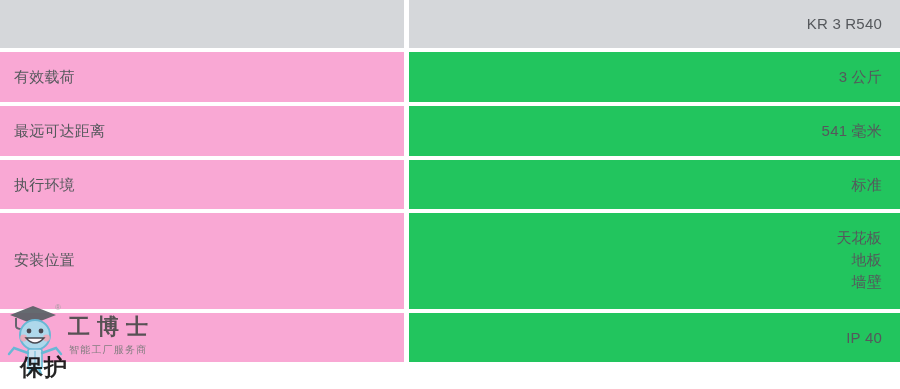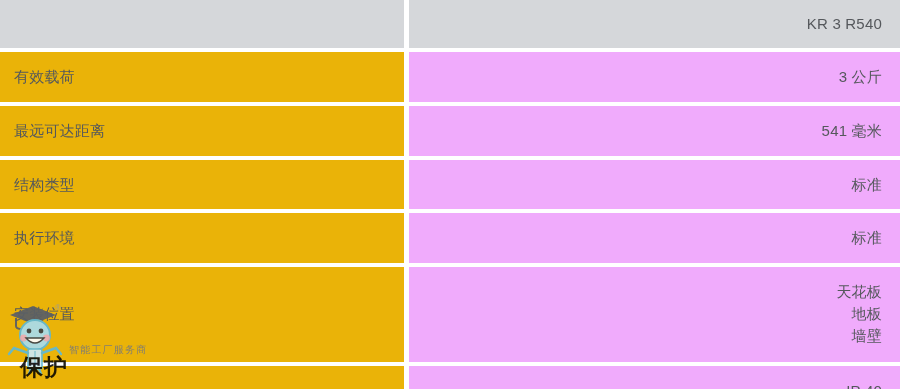--- a/index.html
+++ b/index.html
@@ -33,29 +33,29 @@
     font-size: 15px;
     color: #55585c;
     font-weight: 400;
     letter-spacing: 0.2px;
     line-height: 1.45;
     border-bottom: 4px solid #ffffff;
   }
 
   .cell-label {
     width: 409px;
-    background: #eab308;
+    background: #f9a8d4;
     padding: 14px 16px 14px 14px;
     text-align: left;
     border-right: 5px solid #ffffff;
   }
 
   .cell-value {
     width: 491px;
-    background: #f0abfc;
+    background: #22c55e;
     padding: 14px 18px 14px 16px;
     text-align: right;
   }
 
   
   .row-header .cell-label { background: #d5d7da; }
   .row-header .cell-value { background: #d5d7da; }
 
   .row-header .cell-label,
   .row-header .cell-value {
@@ -166,28 +166,20 @@
 
       <tr class="spec-row">
         <td class="cell cell-label">
           <span>最远可达距离</span>
         </td>
         <td class="cell cell-value">
           <span class="value-line">541 毫米</span>
         </td>
       </tr>
 
-      <tr class="spec-row">
-        <td class="cell cell-label">
-          <span>结构类型</span>
-        </td>
-        <td class="cell cell-value">
-          <span class="value-line">标准</span>
-        </td>
-      </tr>
 
       <tr class="spec-row">
         <td class="cell cell-label">
           <span>执行环境</span>
         </td>
         <td class="cell cell-value">
           <span class="value-line">标准</span>
         </td>
       </tr>
 
@@ -233,17 +225,18 @@
       <line x1="29" y1="49" x2="29" y2="66" stroke="#5fb9d6" stroke-width="1"></line>
 
       <path d="M22,51 L8,46 L3,52" fill="none" stroke="#5fb9d6" stroke-width="2.4" stroke-linecap="round"></path>
       <path d="M36,51 L50,46 L55,52" fill="none" stroke="#5fb9d6" stroke-width="2.4" stroke-linecap="round"></path>
 
       <line x1="25" y1="67" x2="23" y2="72" stroke="#5fb9d6" stroke-width="2.4" stroke-linecap="round"></line>
       <line x1="33" y1="67" x2="35" y2="72" stroke="#5fb9d6" stroke-width="2.4" stroke-linecap="round"></line>
     </svg>
 
     <div id="watermark-reg">®</div>
+    <div id="watermark-brand">工博士</div>
     <div id="watermark-tagline">智能工厂服务商</div>
     <div id="watermark-overlay-text">保护</div>
   </div>
 
 </div>
 
 </body></html>

